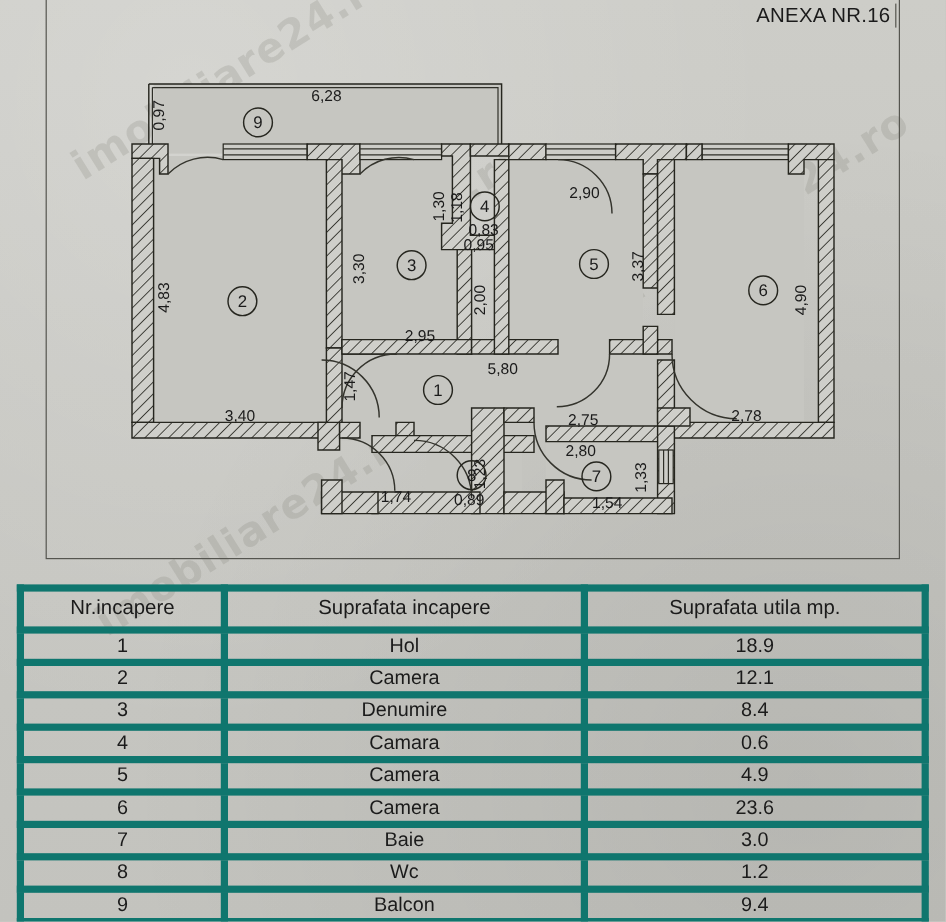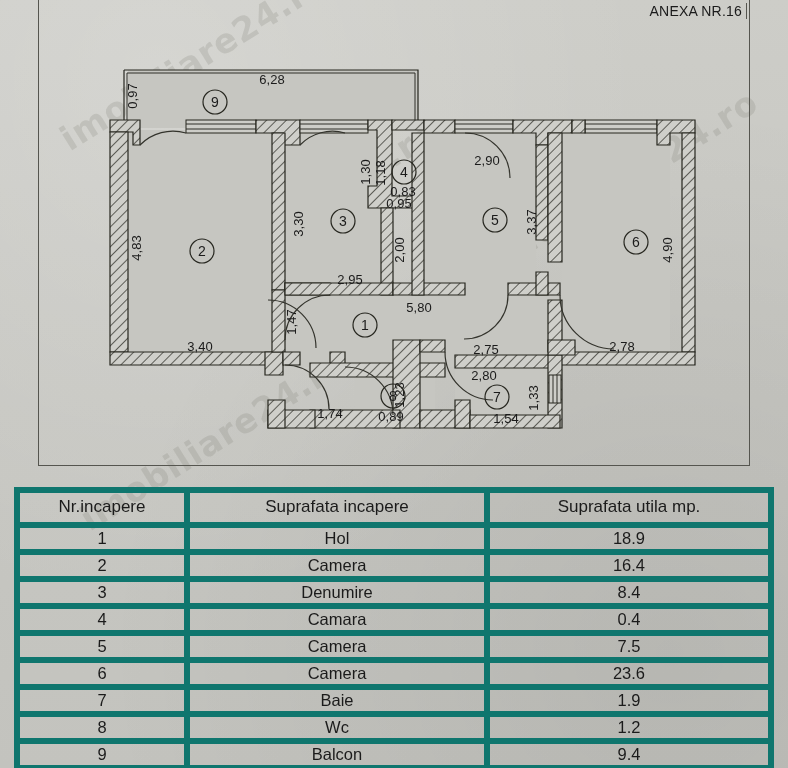--- a/index.html
+++ b/index.html
@@ -36,21 +36,21 @@
     letter-spacing:1px;
   }
   
   #frame{
     position:absolute;left:38px;top:-6px;width:710px;height:470px;
     border:1.3px solid #55554f;
     background:transparent;
   }
   #anexa{
     position:absolute;right:2px;top:8px;
-    font-size:14px;letter-spacing:.2px;
+    font-size:17px;letter-spacing:.2px;
     border-right:1.3px solid #55554f;
     padding-right:4px;
   }
   
   #plan{position:absolute;left:0;top:0;width:788px;height:480px;}
   
   #tbl{
     position:absolute;left:14px;top:487px;width:760px;
     border-collapse:collapse;
     font-size:16.5px;
@@ -295,46 +295,46 @@
   </thead>
   <tbody id="tbody">
       <tr>
         <td class="c1">1</td>
         <td class="c2">Hol</td>
         <td class="c3">18.9</td>
       </tr>
       <tr>
         <td class="c1">2</td>
         <td class="c2">Camera</td>
-        <td class="c3">16.4</td>
+        <td class="c3">12.1</td>
       </tr>
       <tr>
         <td class="c1">3</td>
         <td class="c2">Denumire</td>
         <td class="c3">8.4</td>
       </tr>
       <tr>
         <td class="c1">4</td>
         <td class="c2">Camara</td>
-        <td class="c3">0.4</td>
+        <td class="c3">0.6</td>
       </tr>
       <tr>
         <td class="c1">5</td>
         <td class="c2">Camera</td>
-        <td class="c3">7.5</td>
+        <td class="c3">4.9</td>
       </tr>
       <tr>
         <td class="c1">6</td>
         <td class="c2">Camera</td>
         <td class="c3">23.6</td>
       </tr>
       <tr>
         <td class="c1">7</td>
         <td class="c2">Baie</td>
-        <td class="c3">1.9</td>
+        <td class="c3">3.0</td>
       </tr>
       <tr>
         <td class="c1">8</td>
         <td class="c2">Wc</td>
         <td class="c3">1.2</td>
       </tr>
       <tr>
         <td class="c1">9</td>
         <td class="c2">Balcon</td>
         <td class="c3">9.4</td>

